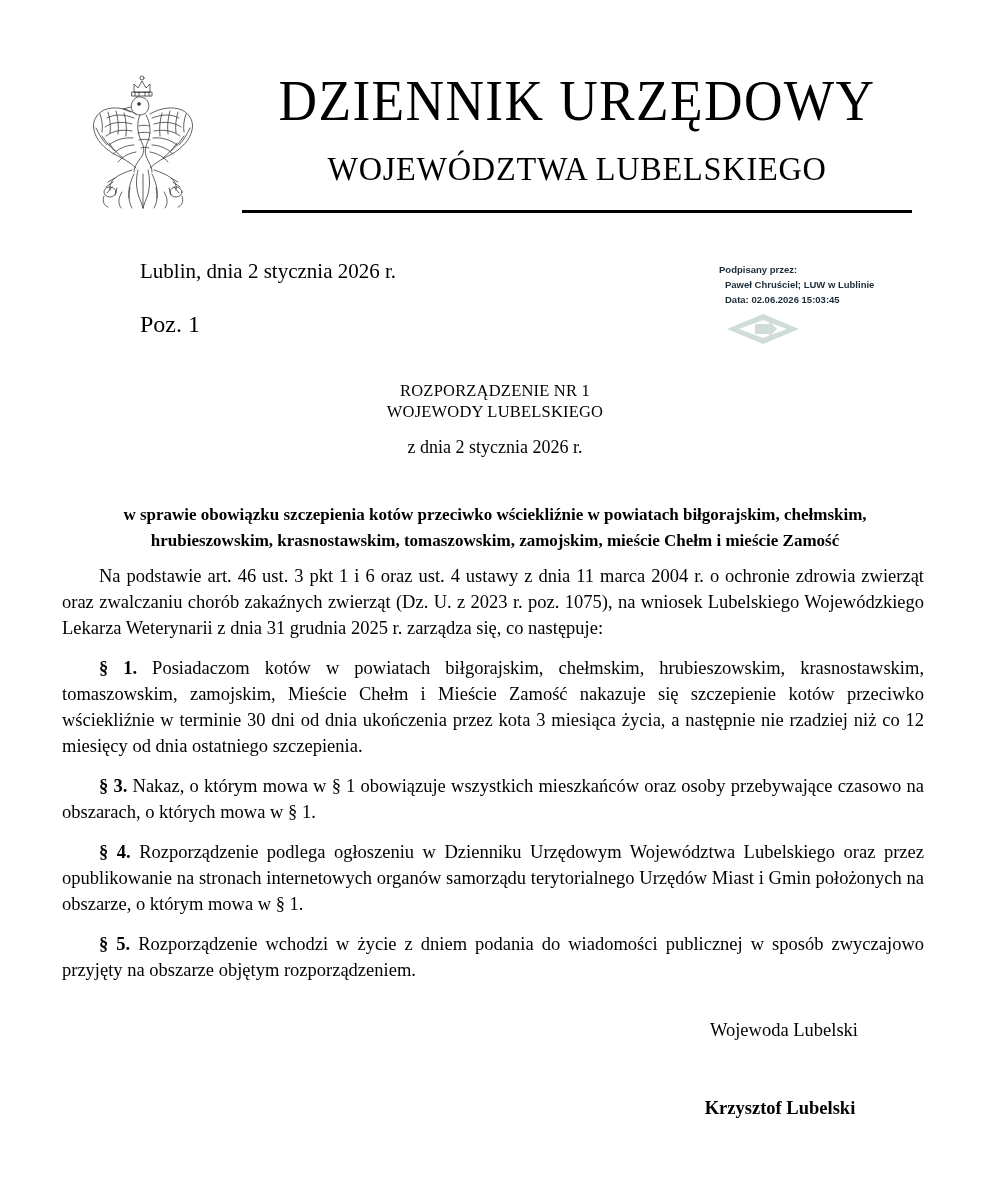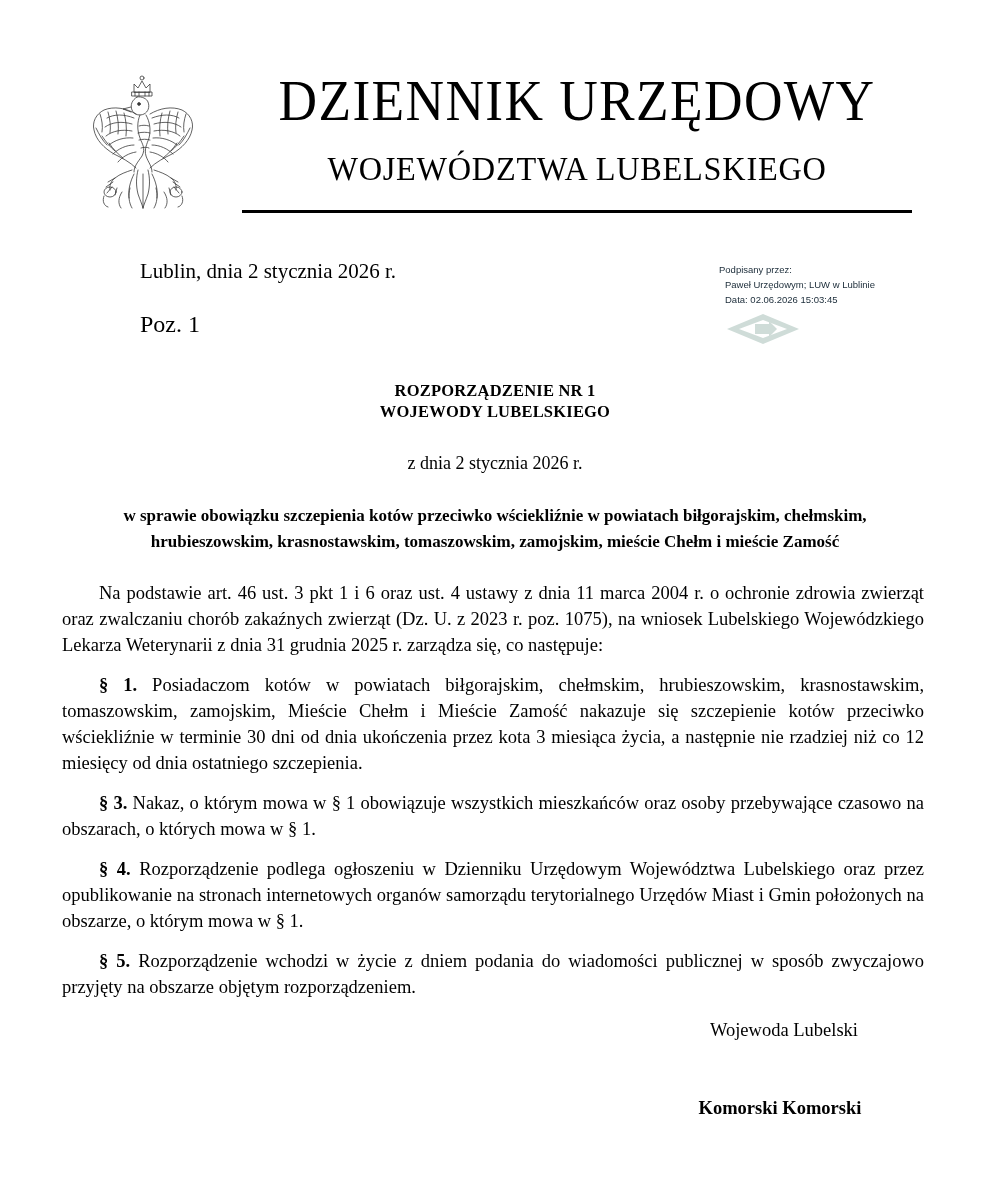--- a/index.html
+++ b/index.html
@@ -101,20 +101,21 @@
   
   .esign {
     position: absolute;
     left: 719px;
     top: 262px;
     width: 215px;
     font-family: "Liberation Sans", "DejaVu Sans", sans-serif;
     font-size: 9.5px;
     line-height: 15px;
     color: #1a2b38;
+    font-weight: bold;
   }
   .esign-line-2, .esign-line-3 { padding-left: 6px; }
   .esign-seal {
     margin-top: 5px;
     margin-left: 6px;
     width: 76px;
     height: 34px;
   }
   .esign-seal svg { display: block; width: 76px; height: 34px; }
 
@@ -122,41 +123,41 @@
   .act-heading {
     position: absolute;
     left: 90px;
     top: 380px;
     width: 810px;
     text-align: center;
   }
   .act-number, .act-authority {
     font-size: 16.5px;
     line-height: 21px;
-    font-weight: bold;
+    font-weight: normal;
     letter-spacing: 0.2px;
   }
   .act-date {
     font-size: 18px;
     line-height: 22px;
-    margin-top: 30px;
+    margin-top: 14px;
   }
   .act-subject {
     font-size: 17px;
     line-height: 26px;
     font-weight: bold;
-    margin-top: 29px;
+    margin-top: 44px;
     padding: 0 2px;
   }
 
   
   .body-text {
     position: absolute;
     left: 62px;
-    top: 580px;
+    top: 563px;
     width: 862px;
   }
   .para {
     font-size: 18.5px;
     line-height: 26px;
     text-align: justify;
     text-indent: 37px;
     margin: 0 0 14px 0;
     -webkit-hyphens: none;
     hyphens: none;
@@ -256,21 +257,21 @@
 
   <div class="masthead-rule"></div>
 
   <div class="issue-block">
     <div class="issue-place-date">Lublin, dnia 2 stycznia 2026 r.</div>
     <div class="issue-position">Poz. 1</div>
   </div>
 
   <div class="esign">
     <div class="esign-line-1">Podpisany przez:</div>
-    <div class="esign-line-2">Paweł Urzędowym; LUW w Lublinie</div>
+    <div class="esign-line-2">Paweł Chruściel; LUW w Lublinie</div>
     <div class="esign-line-3">Data: 02.06.2026 15:03:45</div>
     <div class="esign-seal">
       <svg viewBox="0 0 76 34" xmlns="http://www.w3.org/2000/svg">
         <polygon points="38,2 74,17 38,32 2,17" fill="#cfdcd8"></polygon>
         <polygon points="38,8 62,17 38,26 14,17" fill="#ffffff"></polygon>
         <polygon points="30,12 44,12 44,9 52,17 44,25 44,22 30,22" fill="#cfdcd8"></polygon>
       </svg>
     </div>
   </div>
 
@@ -297,16 +298,16 @@
       <span class="sect">§ 4.</span><span> Rozporządzenie podlega ogłoszeniu w Dzienniku Urzędowym Województwa Lubelskiego oraz przez opublikowanie na stronach internetowych organów samorządu terytorialnego Urzędów Miast i Gmin położonych na obszarze, o którym mowa w § 1.</span>
     </p>
 
     <p class="para">
       <span class="sect">§ 5.</span><span> Rozporządzenie wchodzi w życie z dniem podania do wiadomości publicznej w sposób zwyczajowo przyjęty na obszarze objętym rozporządzeniem.</span>
     </p>
   </div>
 
   <div class="signature">
     <div class="sig-role">Wojewoda Lubelski</div>
-    <div class="sig-name">Komorski Komorski</div>
+    <div class="sig-name">Krzysztof Lubelski</div>
   </div>
 
 </div>
 
 </body></html>

